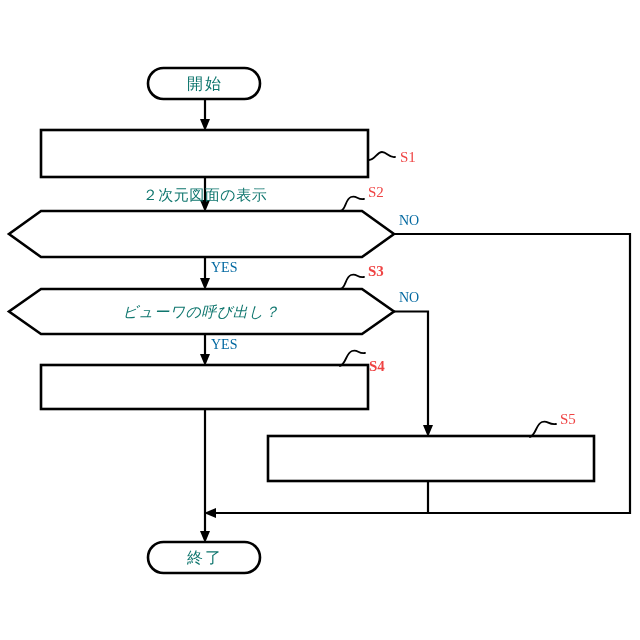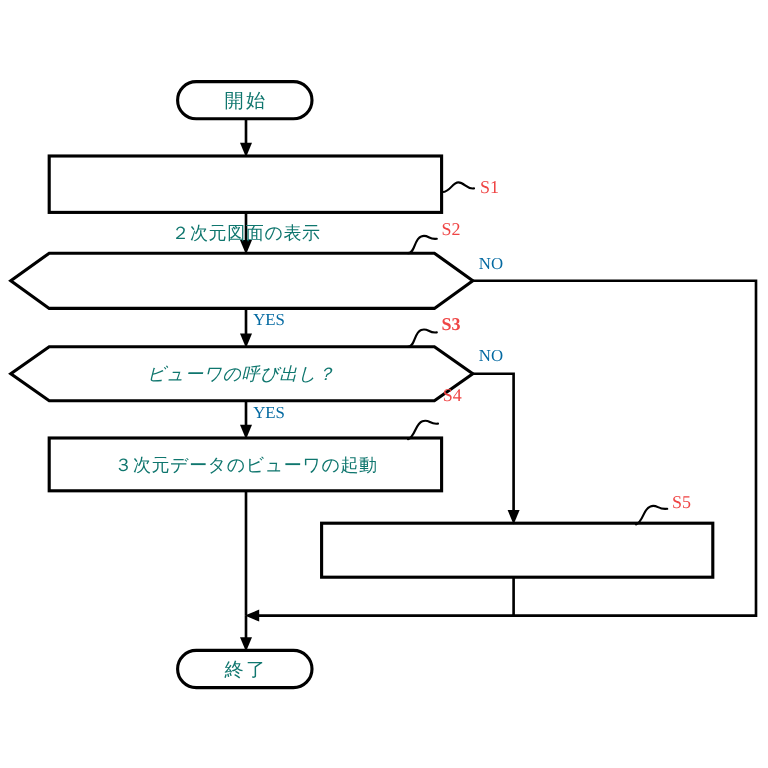--- a/index.html
+++ b/index.html
@@ -135,29 +135,28 @@
 
   </svg>
 
   <div class="node-text term-text" style="left:205px; top:84px;">開始</div>
 
   <div class="node-text" style="left:205px; top:154px;margin-top:41px;">２次元図面の表示</div>
 
 
   <div class="node-text" style="left:201px; top:312px;font-style:italic;">ビューワの呼び出し？</div>
 
-  <div class="node-text" style="left:205px; top:388px;">３次元データのビューワの起動</div>
 
 
   <div class="node-text term-text" style="left:205px; top:558px;">終了</div>
 
   <div class="step-label" style="left:400px; top:150px;">S1</div>
   <div class="step-label" style="left:368px; top:185px;">S2</div>
   <div class="step-label" style="left:368px; top:264px;font-weight:bold;">S3</div>
-  <div class="step-label" style="left:369px; top:323px;">S4</div>
+  <div class="step-label" style="left:369px; top:359px;font-weight:bold;">S4</div>
   <div class="step-label" style="left:560px; top:412px;">S5</div>
 
   <div class="branch-label" style="left:399px; top:214px;">NO</div>
   <div class="branch-label" style="left:211px; top:261px;">YES</div>
   <div class="branch-label" style="left:399px; top:291px;">NO</div>
   <div class="branch-label" style="left:211px; top:338px;">YES</div>
 
 </div>
 
 </body></html>

